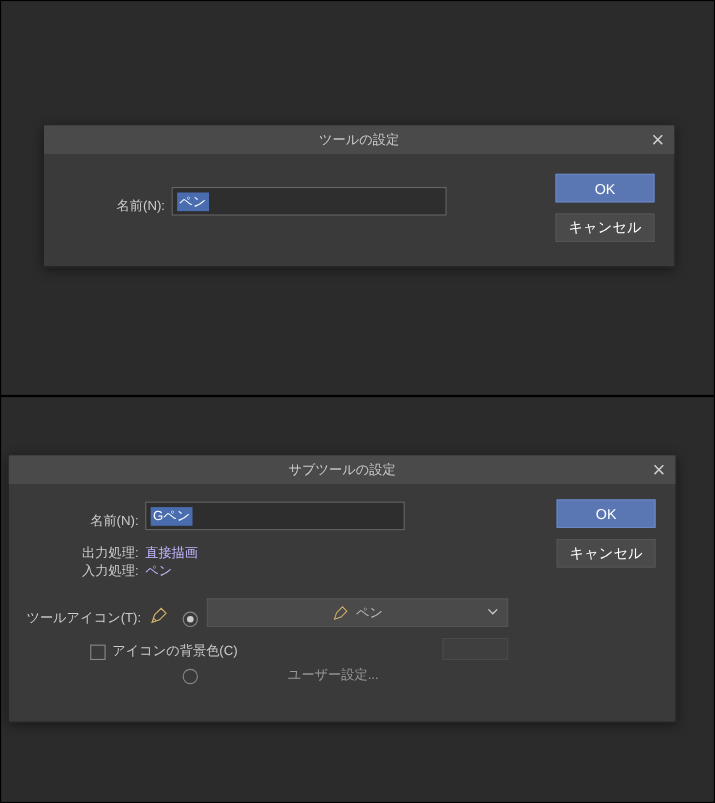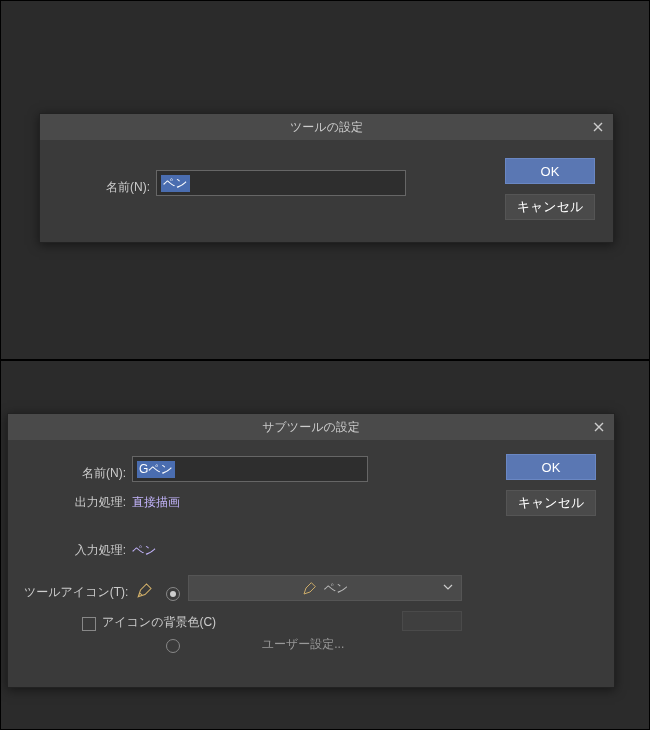--- a/index.html
+++ b/index.html
@@ -202,21 +202,21 @@
     </div>
     <div class="dialog-body" style="padding:16px 16px 20px 16px; width:470px;">
 
       <div class="row">
         <div class="label">名前(N):</div>
         <div class="text-input-wrap" style="width:236px;">
           <span class="text-input-sel">Gペン</span>
         </div>
       </div>
 
-      <div class="row" style="margin-bottom:31px;">
+      <div class="row" style="margin-bottom:0;">
         <div class="label">出力処理:</div>
         <div class="value-text">直接描画</div>
       </div>
 
       <div class="row" style="margin-bottom:16px;">
         <div class="label">入力処理:</div>
         <div class="value-text">ペン</div>
       </div>
 
       <div class="row" style="margin-bottom:10px;">

